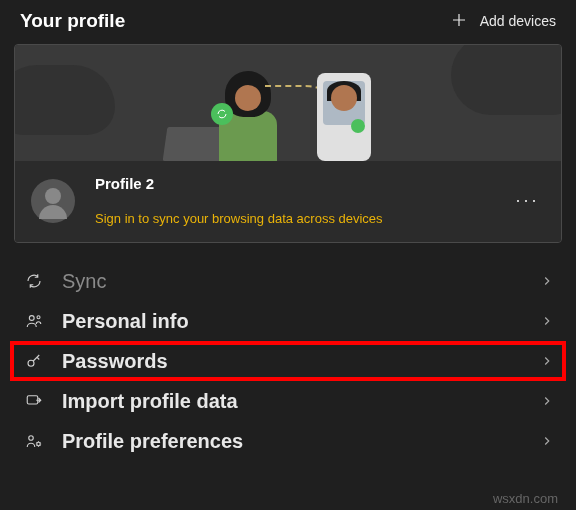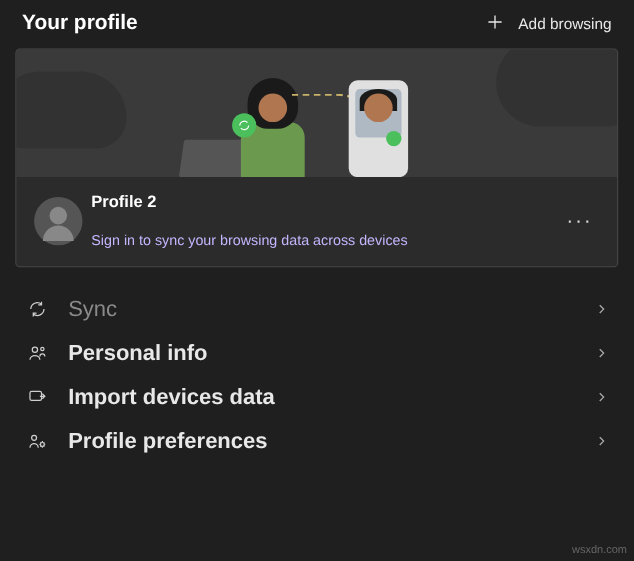--- a/index.html
+++ b/index.html
@@ -74,38 +74,38 @@
     width:54px; height:88px; background:#e0e0e0; border-radius:8px;
   }
   .phone .screen { position:absolute; top:8px; left:6px; right:6px; height:44px; background:#aeb9c4; border-radius:4px; }
   .phone .av { position:absolute; top:12px; left:14px; width:26px; height:26px; border-radius:50%; background:#b07650; }
   .phone .av-hair { position:absolute; top:8px; left:10px; width:34px; height:20px; background:#1a1a1a; border-radius:50% 50% 0 0; }
   .phone .dot { position:absolute; bottom:28px; right:6px; width:14px; height:14px; border-radius:50%; background:#4bbf5c; }
 
   .profile-row {
     display:flex; align-items:center;
     padding: 14px 16px 16px 16px;
-    gap: 8px;
+    gap: 20px;
     background:#2b2b2b;
   }
   .avatar {
     width:44px; height:44px; border-radius:50%;
     background:#555; position:relative; flex-shrink:0;
   }
   .avatar::before {
     content:""; position:absolute; top:9px; left:14px;
     width:16px; height:16px; border-radius:50%; background:#888;
   }
   .avatar::after {
     content:""; position:absolute; bottom:4px; left:8px;
     width:28px; height:14px; border-radius:14px 14px 0 0; background:#888;
   }
   .profile-text { flex:1; }
   .profile-name { font-size:15px; font-weight:600; }
-  .profile-desc { font-size:13px; color:#c4b5fd; margin-top:19px; }
+  .profile-desc { font-size:13px; color:#eab308; margin-top:19px; }
   .more-btn {
     color:#e0e0e0; font-size:18px; padding:4px 6px; cursor:pointer; letter-spacing:2px;
   }
   .signin-btn {
     background:#0078d4; color:#fff; border:none;
     padding:8px 22px; font-size:14px; border-radius:2px; cursor:pointer;
   }
 
   .menu { padding: 0 14px; }
   .menu-item {
@@ -120,35 +120,35 @@
   .menu-item .ico svg { width:18px; height:18px; stroke:#cfcfcf; fill:none; stroke-width:1.5; }
   .menu-item .label { flex:1; font-size:20px; font-weight:600; }
   .menu-item.disabled .label { color:#8a8a8a; font-weight:400; }
   .menu-item .chev { width:14px; height:14px; }
   .menu-item .chev svg { width:14px; height:14px; stroke:#aaa; fill:none; stroke-width:2; }
   .highlight {
     border: 4px solid #ff0000;
     margin: 0 -4px;
   }
   .watermark {
-    position:absolute; right:6px; bottom:4px; font-size:10px; color:#666;
+    position:absolute; right:18px; bottom:4px; font-size:13px; color:#666;
   }
 </style>
 </head>
 <body>
 
 <div class="header">
   <h1>Your profile</h1>
   <div class="add-profile">
     <span>
       <svg viewBox="0 0 24 24">
           <path d="M12 4v16M4 12h16" stroke="#e8e8e8" stroke-width="1.6" fill="none"></path>
         </svg>
     </span>
-    <span>Add browsing</span>
+    <span>Add devices</span>
   </div>
 </div>
 
 <div class="card">
   <div class="hero">
     <div class="cloud c1"></div>
     <div class="cloud c2"></div>
     <div class="laptop"></div>
     <div class="person">
       <div class="body"></div>
@@ -197,28 +197,40 @@
           <path d="M3 20c0-3 3-5 6-5s6 2 6 5"></path>
           <circle cx="18" cy="7" r="2"></circle>
           <path d="M15 16c0-2 1.5-3 3-3s3 1 3 3"></path>
         </svg>
       </span>
       <span class="label">Personal info</span>
       <span class="chev"><svg viewBox="0 0 24 24">
           <path d="M9 6l6 6-6 6"></path>
         </svg></span>
     </div>
+    <div class="menu-item highlight">
+      <span class="ico">
+        <svg viewBox="0 0 24 24">
+          <circle cx="8" cy="15" r="4"></circle>
+          <path d="M11 12l8-8M16 7l3 3"></path>
+        </svg>
+      </span>
+      <span class="label">Passwords</span>
+      <span class="chev"><svg viewBox="0 0 24 24">
+          <path d="M9 6l6 6-6 6"></path>
+        </svg></span>
+    </div>
     <div class="menu-item">
       <span class="ico">
         <svg viewBox="0 0 24 24">
           <rect x="3" y="5" width="14" height="11" rx="2"></rect>
           <path d="M17 11h5M20 8l3 3-3 3" transform="translate(-2 0)"></path>
         </svg>
       </span>
-      <span class="label">Import devices data</span>
+      <span class="label">Import profile data</span>
       <span class="chev"><svg viewBox="0 0 24 24">
           <path d="M9 6l6 6-6 6"></path>
         </svg></span>
     </div>
     <div class="menu-item">
       <span class="ico">
         <svg viewBox="0 0 24 24">
           <circle cx="8" cy="8" r="3"></circle>
           <path d="M3 20c0-3 2.5-5 5-5s5 2 5 5"></path>
           <circle cx="18" cy="16" r="2.3"></circle>

